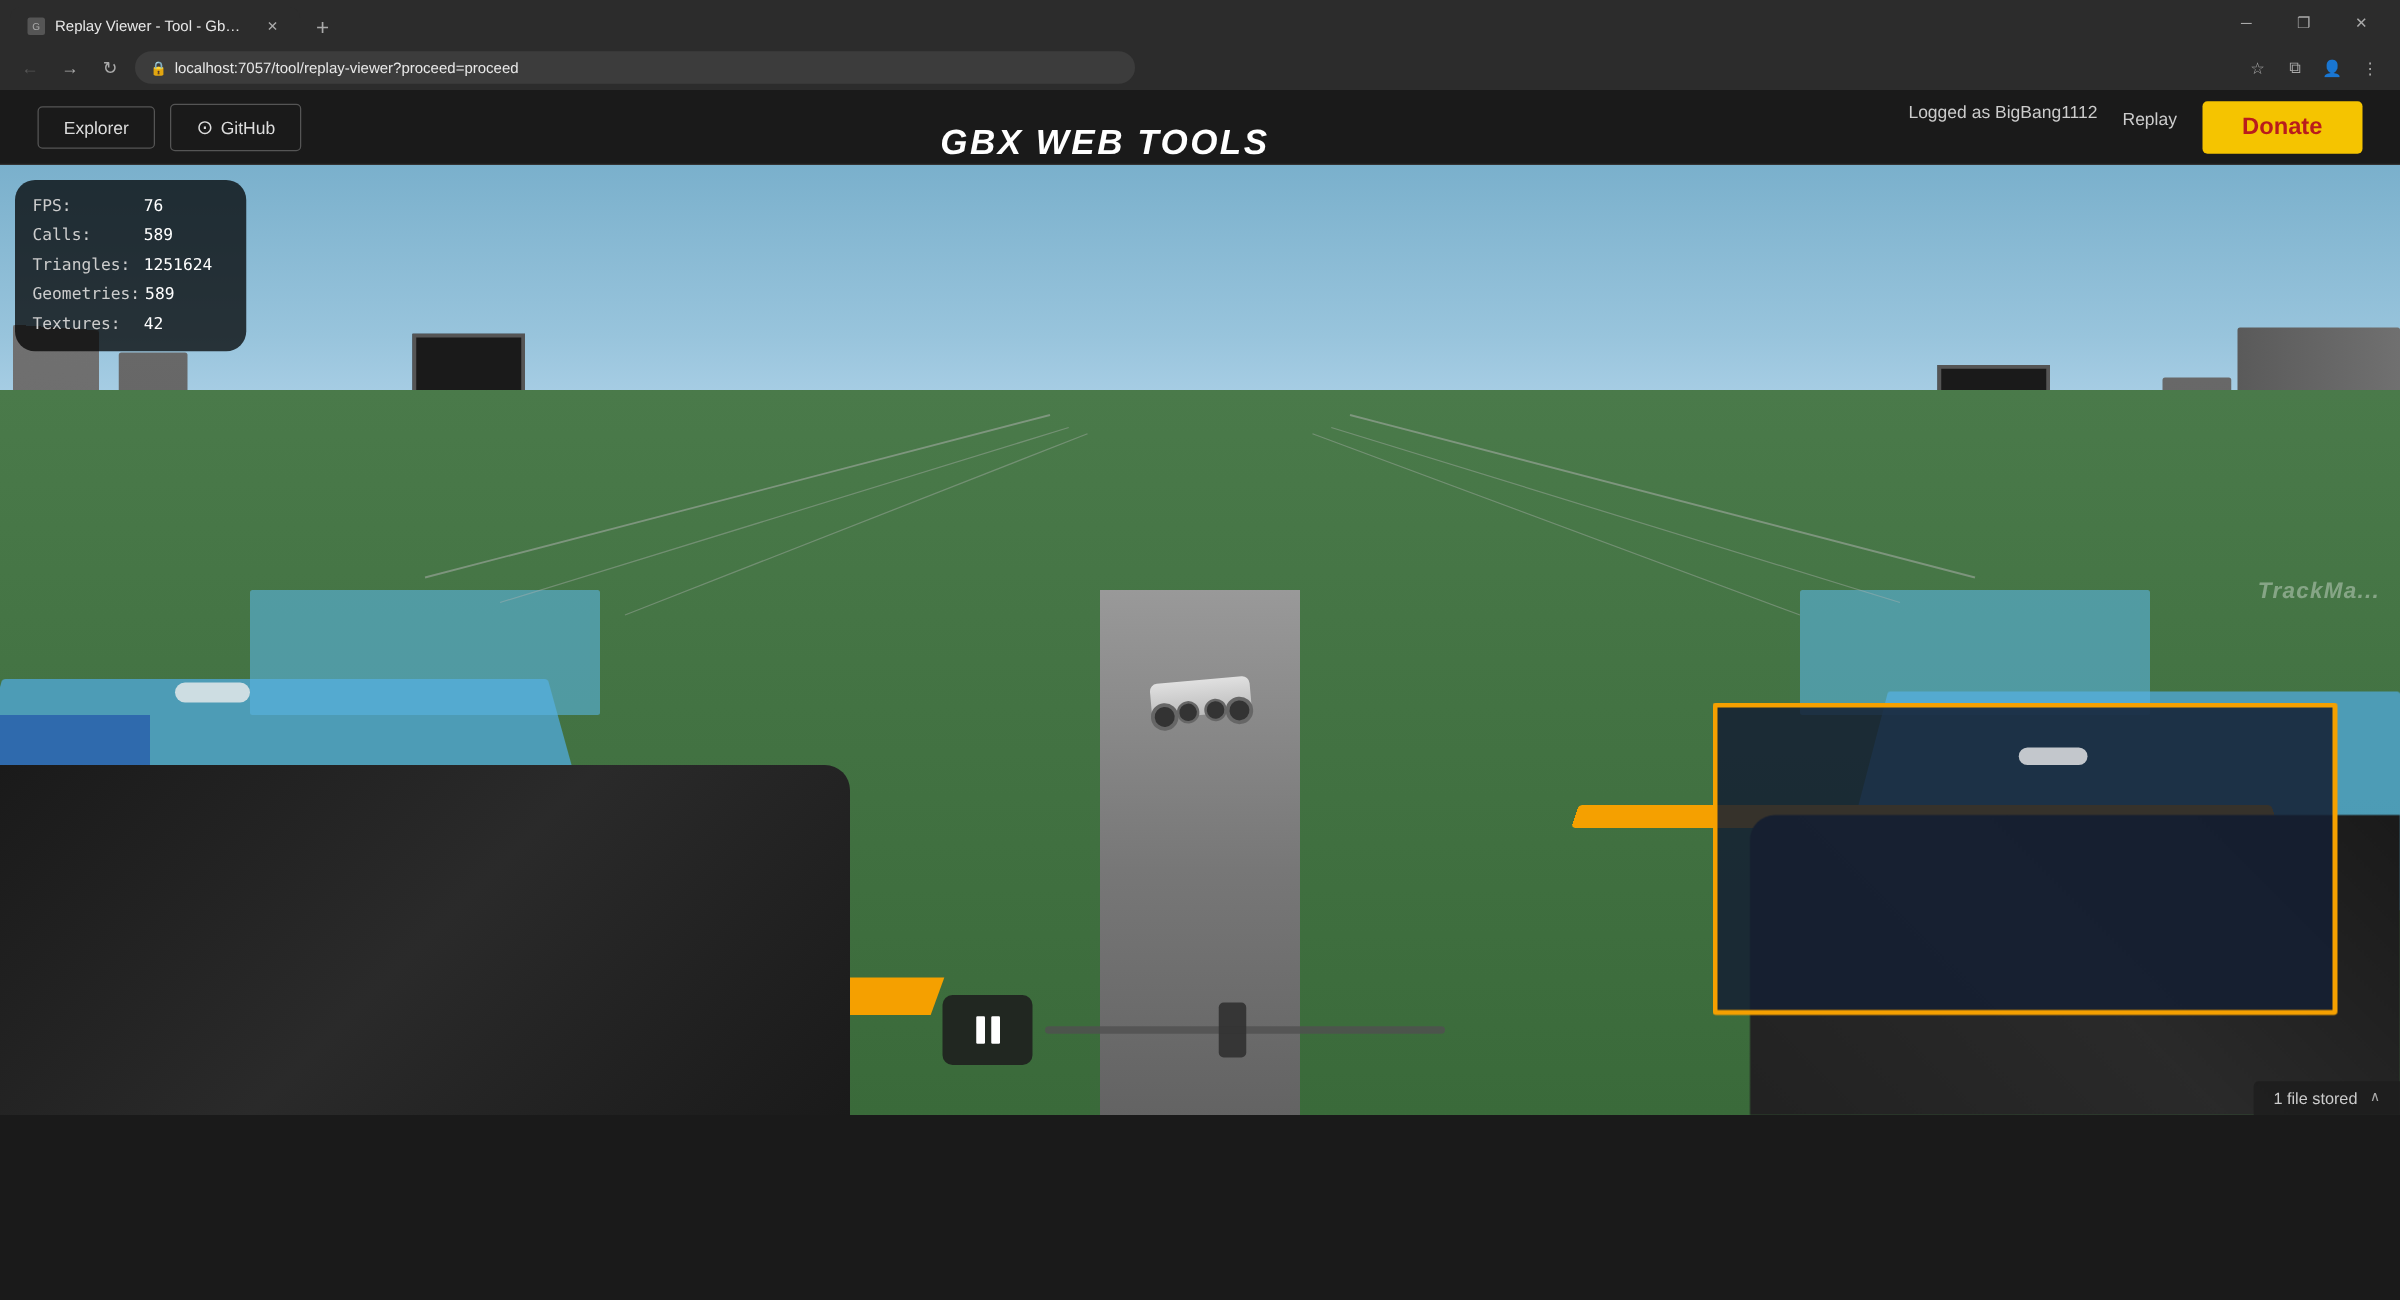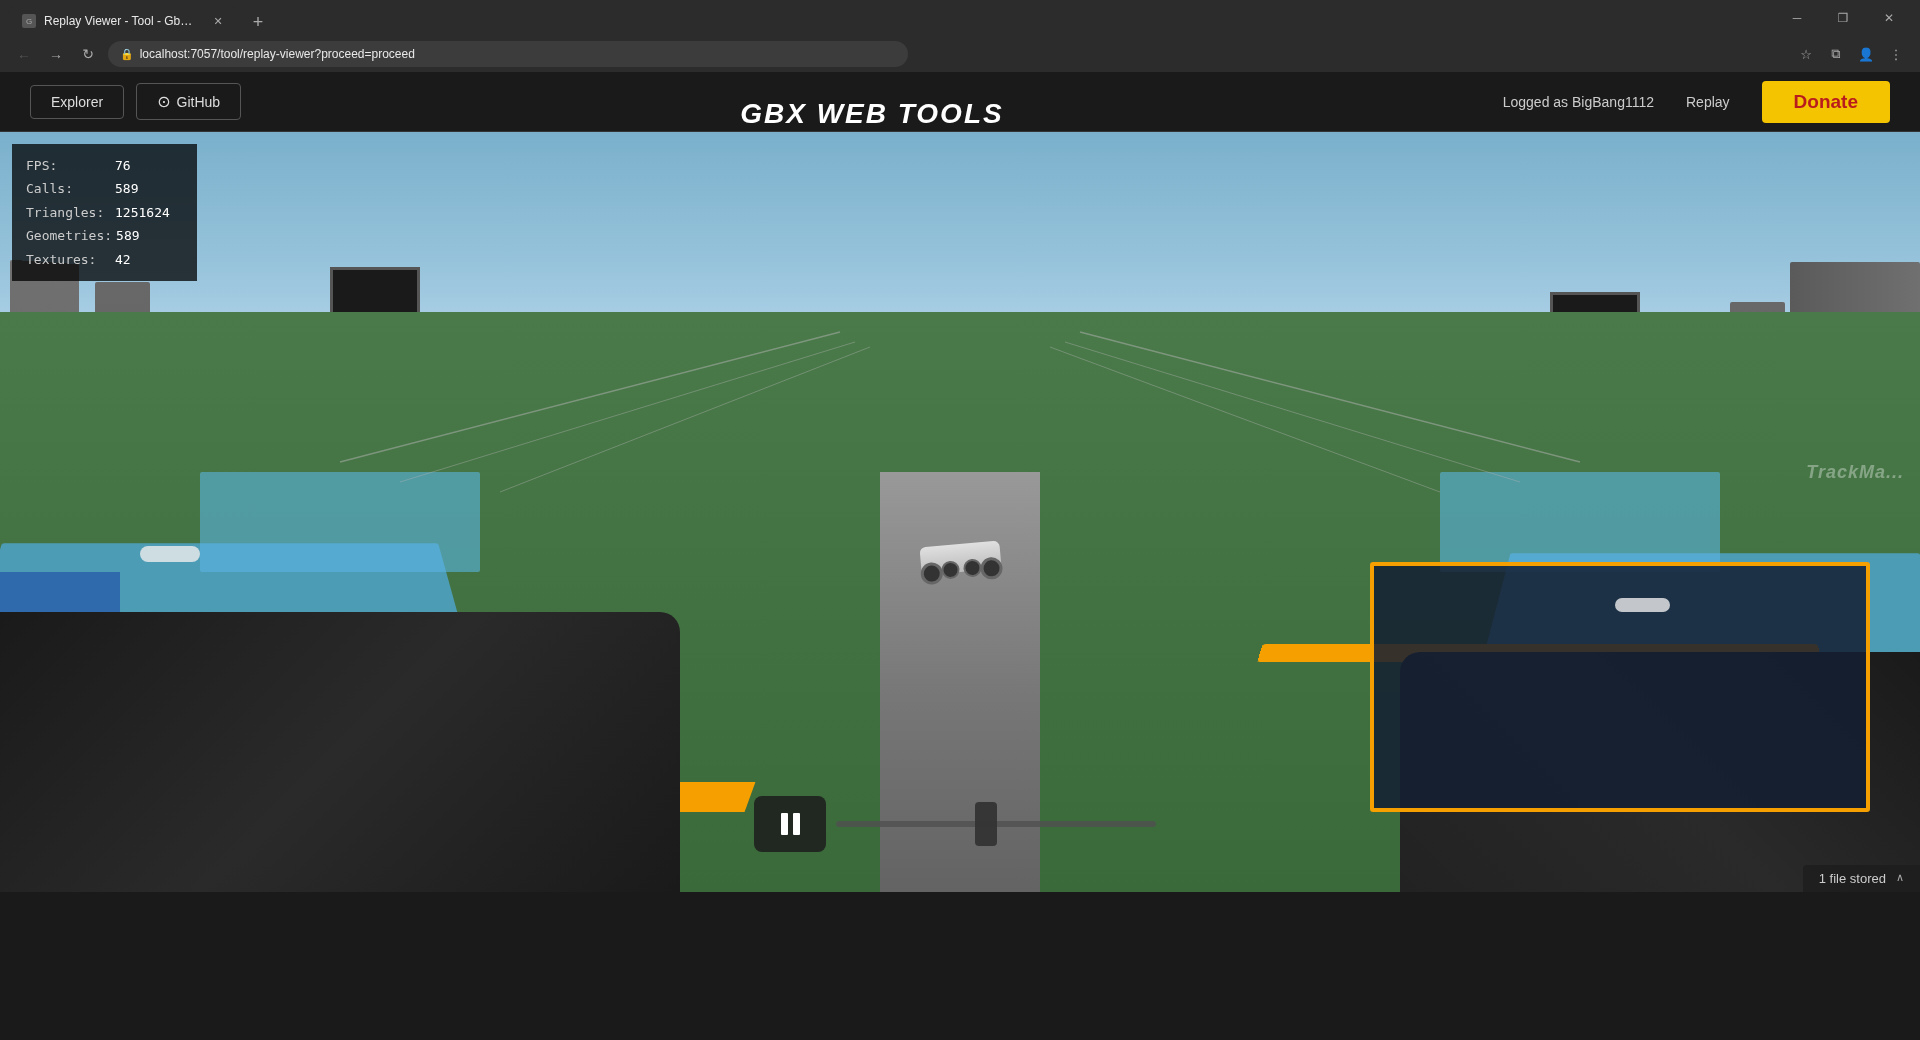--- a/index.html
+++ b/index.html
@@ -169,22 +169,21 @@
       color: white;
       letter-spacing: 2px;
       text-transform: uppercase;
       font-style: italic;
       text-align: center;
       flex: 1;
       margin-top: 24px;
     }
     .header-right {
       display: flex;
-      align-items: center;
-      gap: 20px;
+      gap: 8px;
     }
     .logged-as {
       color: #ccc;
       font-size: 14px;
     }
     .logout-btn {
       color: #ccc;
       font-size: 14px;
       cursor: pointer;
       padding: 6px 12px;
@@ -253,21 +252,21 @@
     }
 
     
     .fps-overlay {
       position: absolute;
       top: 12px;
       left: 12px;
       background: rgba(0,0,0,0.75);
       color: #eee;
       padding: 10px 14px;
-      border-radius: 0;
+      border-radius: 16px;
       font-size: 13px;
       font-family: monospace;
       line-height: 1.8;
       min-width: 185px;
     }
     .fps-row {
       display: flex;
       gap: 4px;
     }
     .fps-label {

